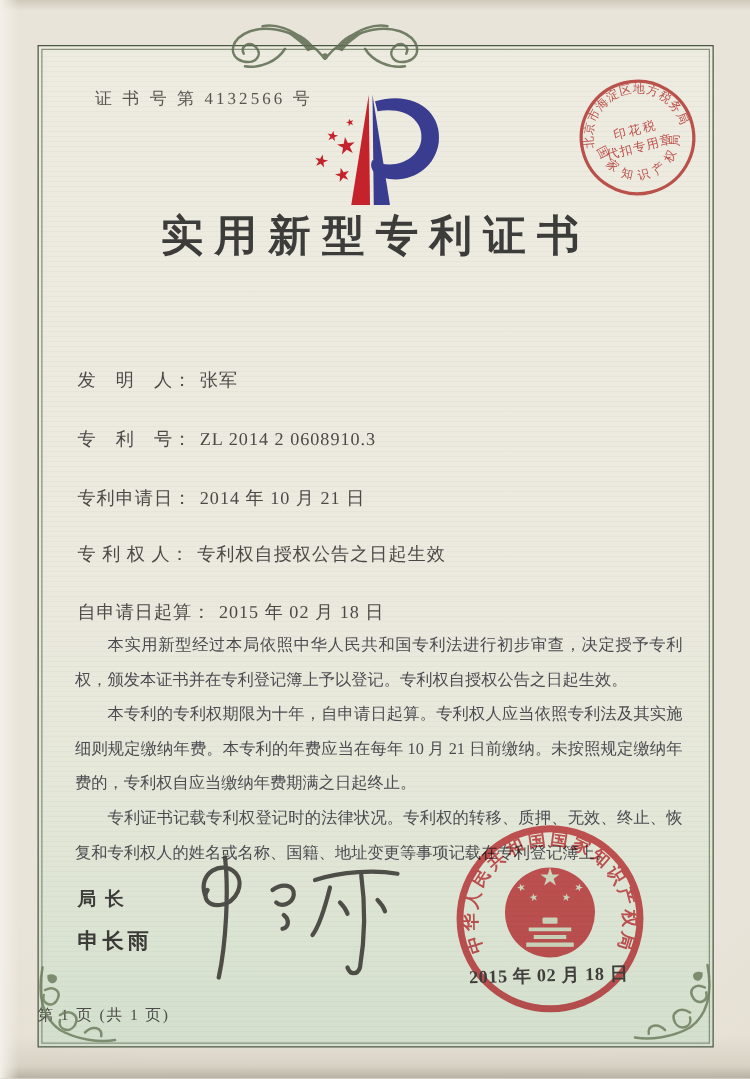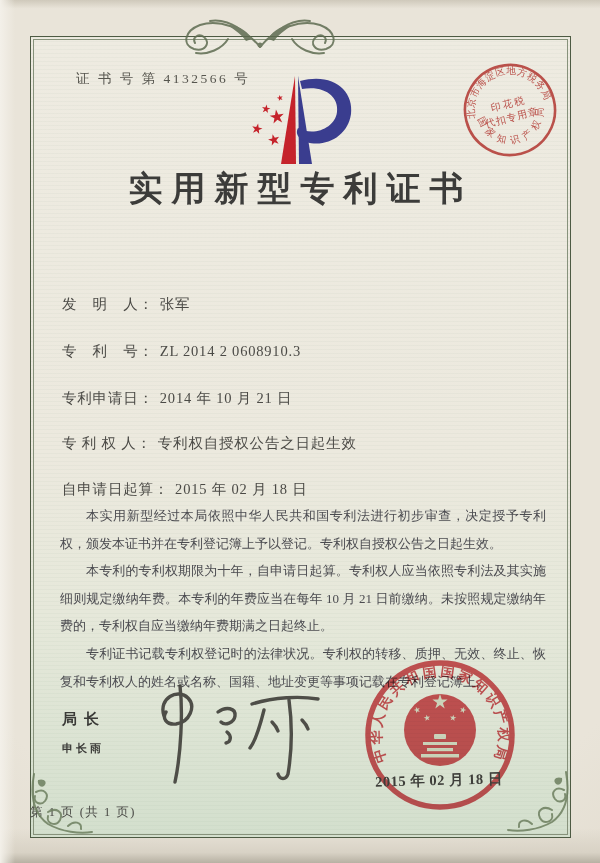--- a/index.html
+++ b/index.html
@@ -40,21 +40,21 @@
   .paras{
     left:60px;top:502px;width:486px;font-size:13px;line-height:27.6px;
     color:#4b4b50;text-align:justify;
   }
   .paras p{margin:0;text-indent:2em;}
   .sig-title{
     left:62px;top:710px;font-size:15px;font-weight:bold;letter-spacing:7px;color:#3b3b38;
     font-family:"Liberation Sans","DejaVu Sans",sans-serif;
   }
   .sig-name{
-    left:62px;top:741px;font-size:11px;font-weight:bold;letter-spacing:3px;color:#3b3b38;
+    left:62px;top:741px;font-size:17px;font-weight:bold;letter-spacing:3px;color:#3b3b38;
     font-family:"Liberation Sans","DejaVu Sans",sans-serif;
   }
   .seal-date{
     left:360px;top:771px;width:158px;text-align:center;
     font-size:14.5px;font-weight:600;letter-spacing:0.5px;color:#3e3e3a;
     transform:rotate(-1.5deg);white-space:nowrap;
   }
   .footer{
     left:30px;top:804px;width:520px;
     font-size:12.5px;letter-spacing:1.5px;color:#4a4a46;white-space:nowrap;

